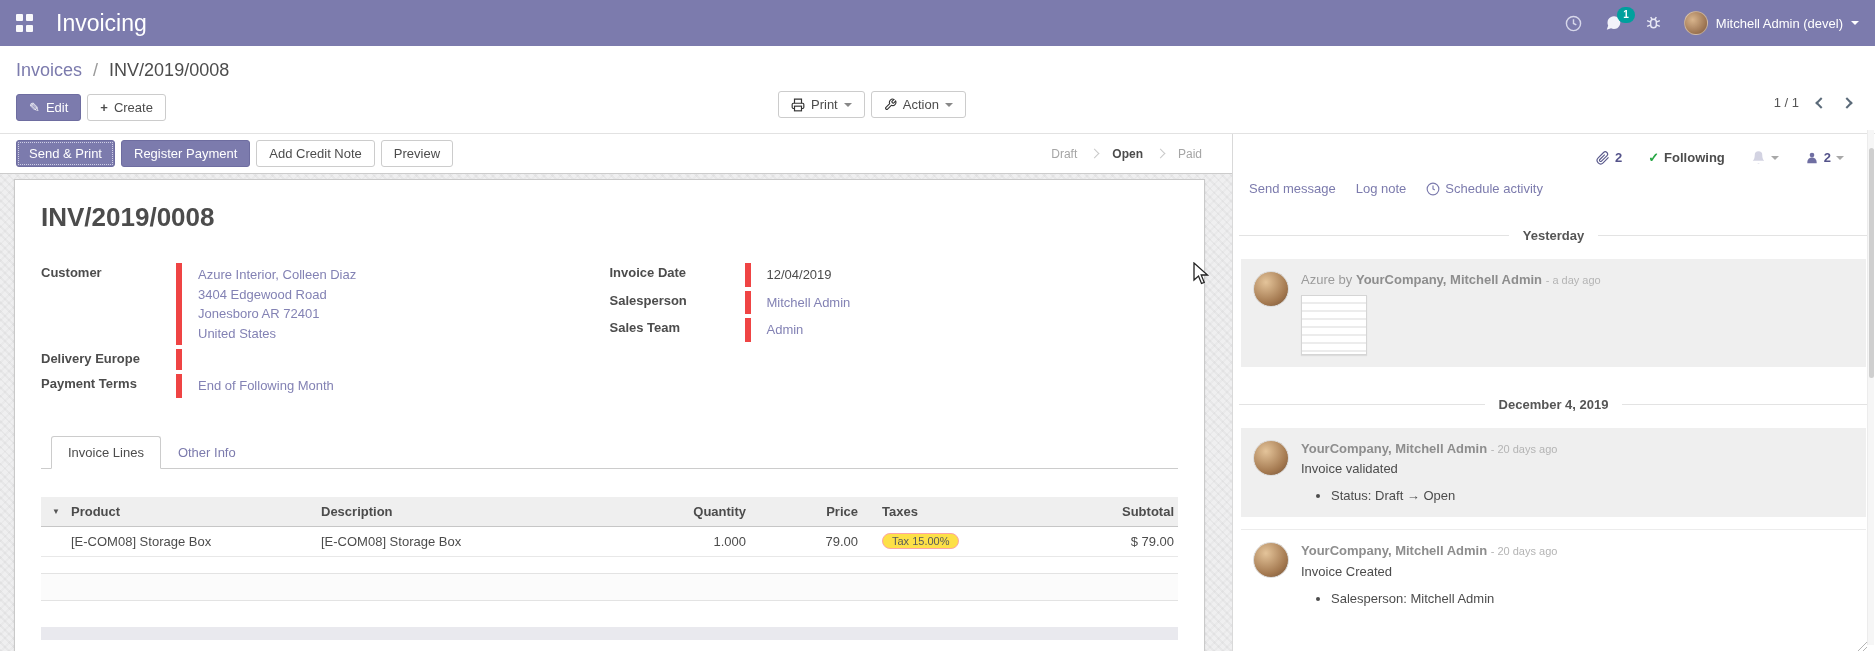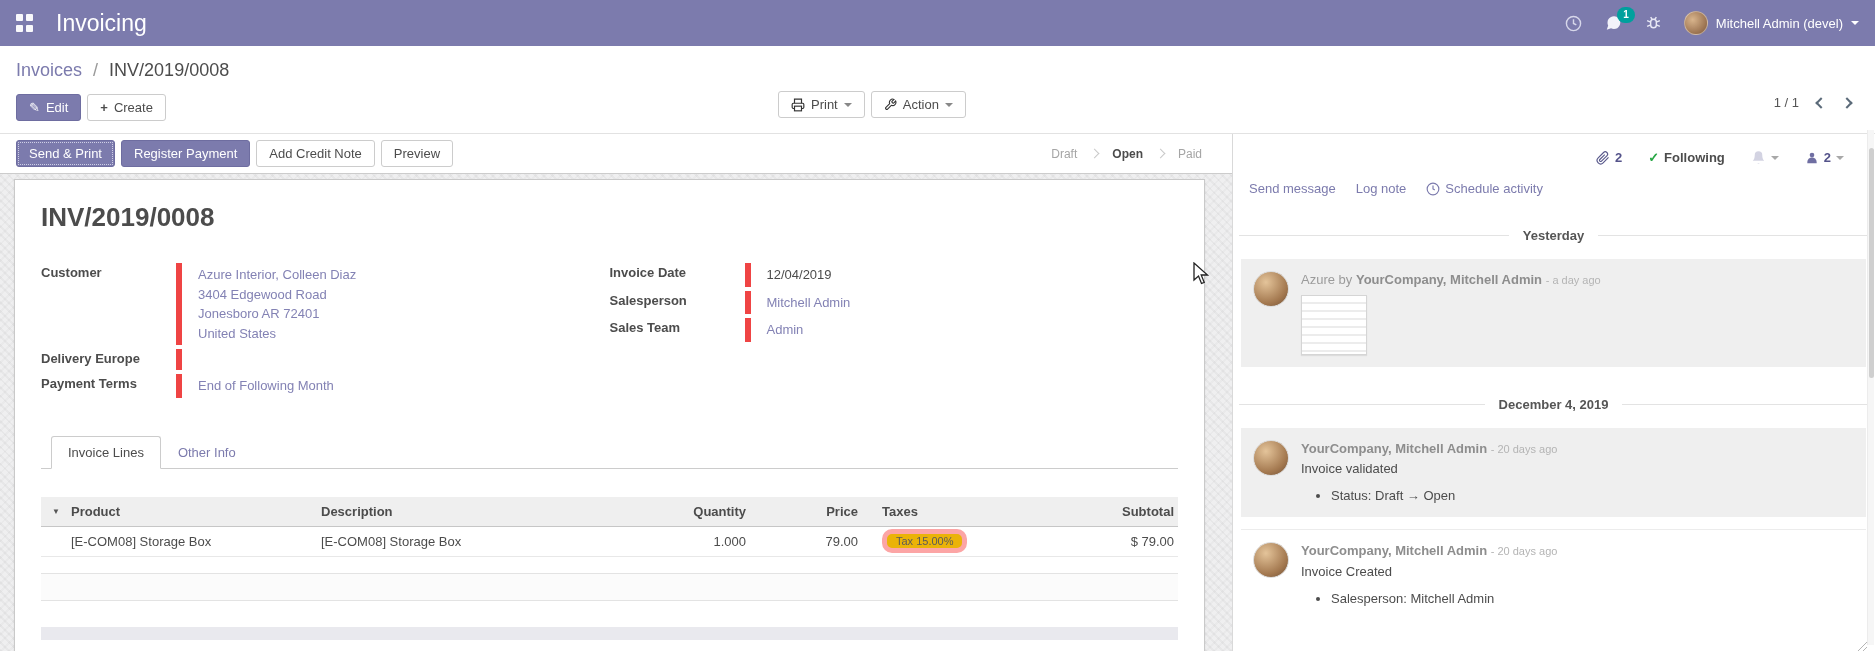--- a/index.html
+++ b/index.html
@@ -71,21 +71,21 @@
   .t-head, .t-row { display:flex; align-items:center; height:30px; }
   .t-head { background:#efefef; border-bottom:1px solid #c6c6c6; font-weight:bold; }
   .t-row { border-bottom:1px solid #e8e8e8; cursor:pointer; }
   .c-caret { width:30px; text-align:center; font-size:8px; color:#555; cursor:pointer; }
   .c-product { width:250px; }
   .c-desc { width:300px; }
   .c-qty { width:125px; text-align:right; }
   .c-price { width:112px; text-align:right; }
   .c-taxes { width:185px; padding-left:24px; }
   .c-subtotal { flex:1; text-align:right; padding-right:4px; }
-  .tax-pill { display:inline-block; border:5px solid #fca5a5; border-radius:10px; padding:1px 9px; font-size:11px; color:#5a5a5a; background:#eab308; }
+  .tax-pill { display:inline-block; border:1px solid #fca5a5; border-radius:10px; padding:1px 9px; font-size:11px; color:#5a5a5a; background:#fde047; }
   .empty-gap { height:16px; }
   .empty-row-light { height:28px; background:#fbfbfb; border-top:1px solid #e3e3e3; border-bottom:1px solid #e3e3e3; }
   .empty-gap2 { height:26px; }
   .gray-stripe { height:13px; background:#e9e9ee; }
 
   
   .chatter { width:641px; background:#fff; display:flex; flex-direction:column; overflow:hidden; position:relative; }
   .ch-top { display:flex; align-items:center; justify-content:flex-end; gap:26px; padding:16px 30px 0 16px; }
   .ch-item { display:flex; align-items:center; gap:5px; cursor:pointer; color:#4c5862; }
   .ch-count { color:#54538a; font-weight:bold; }

